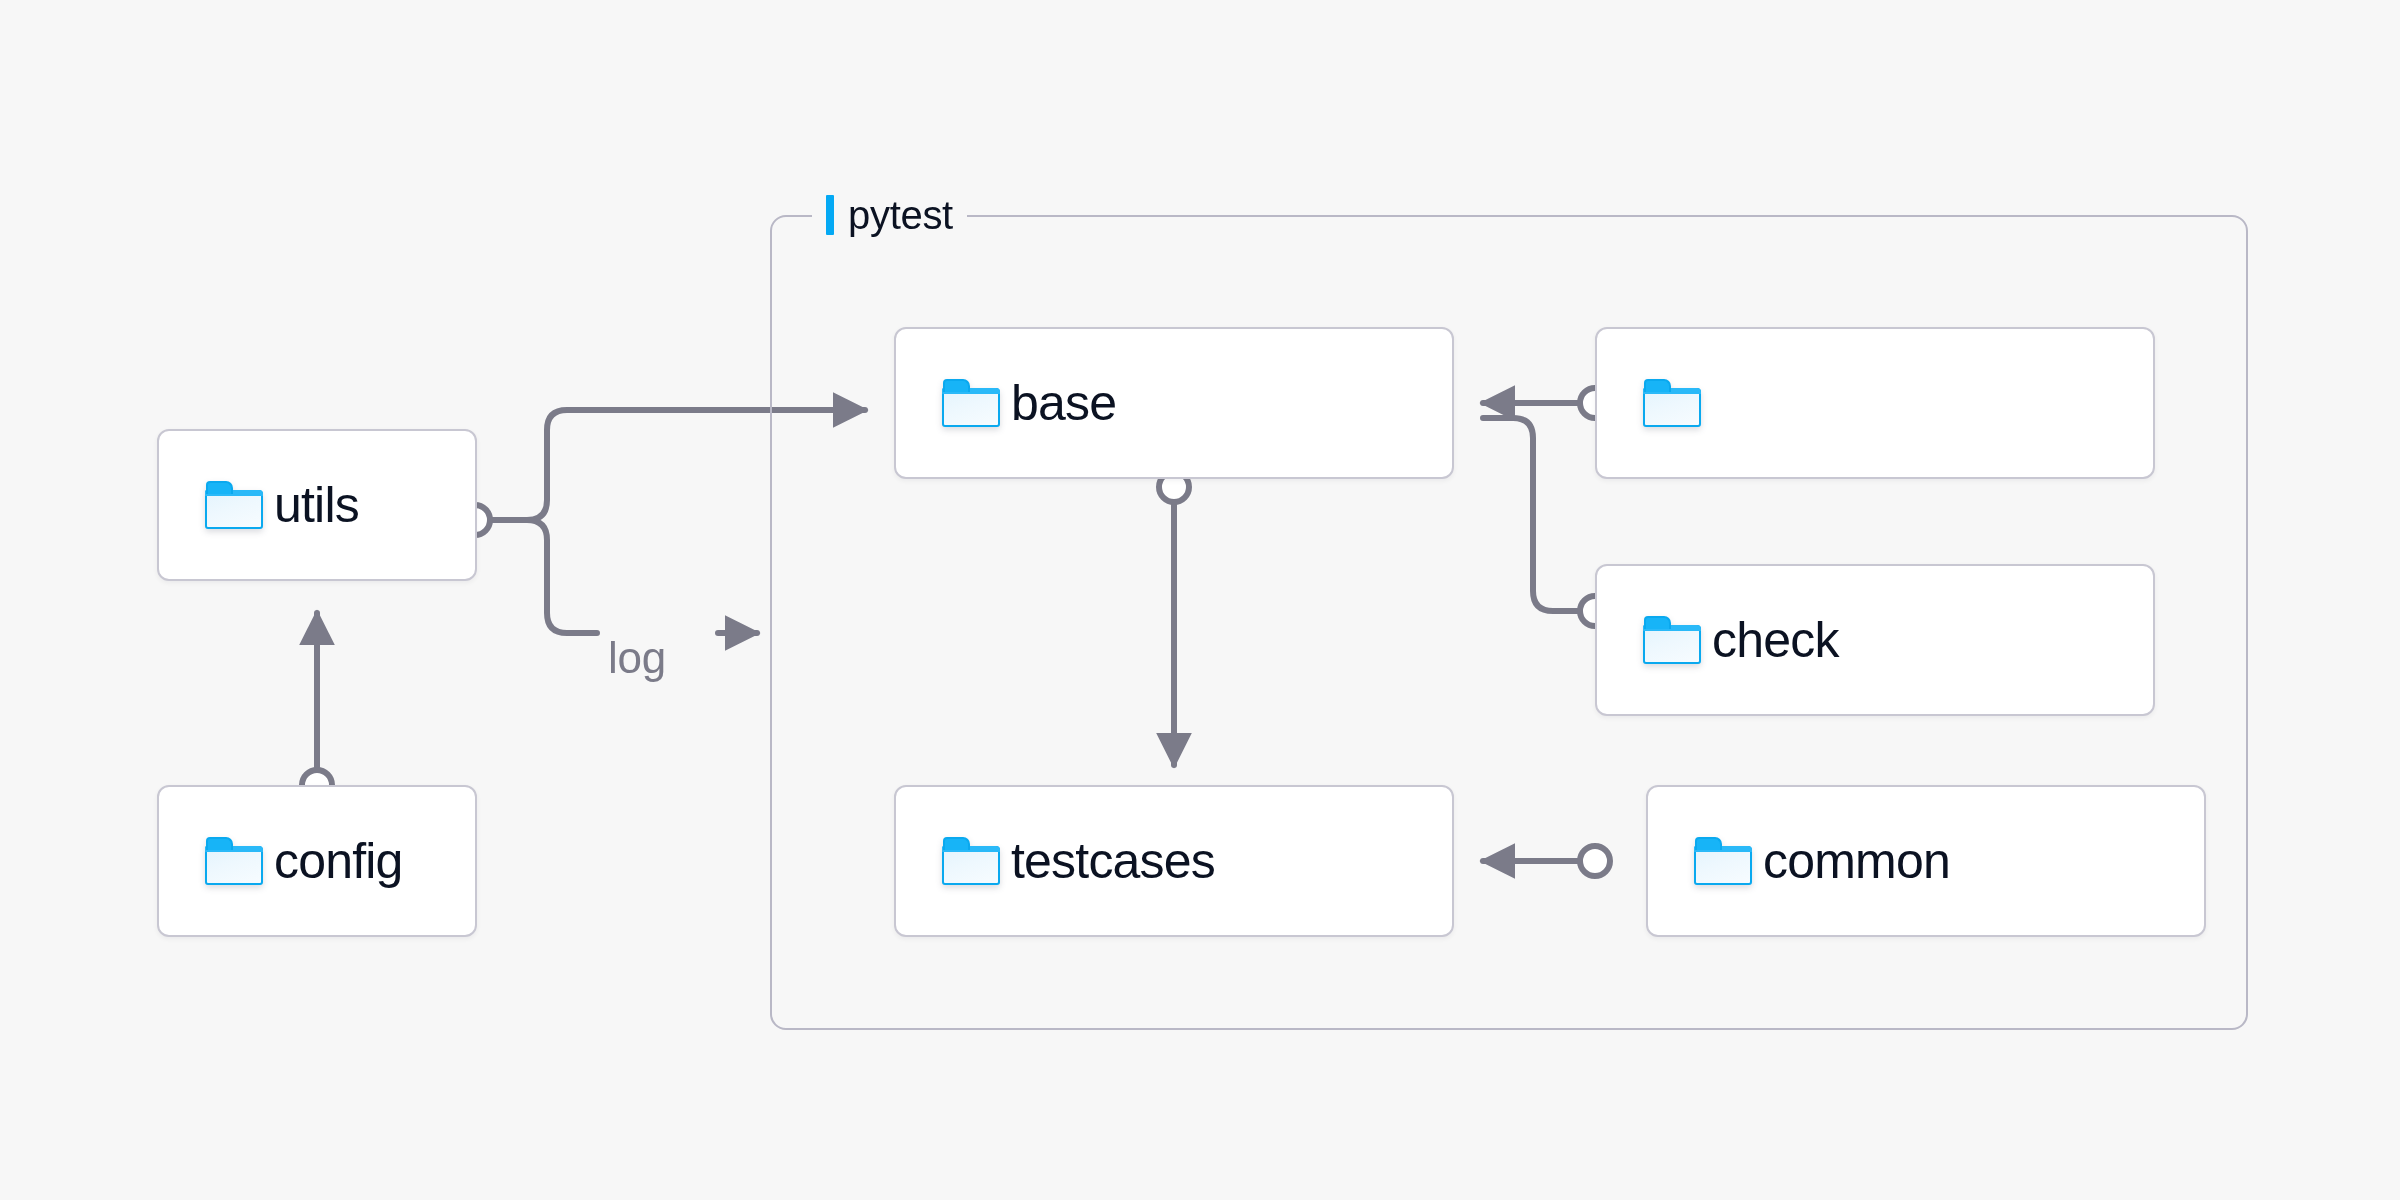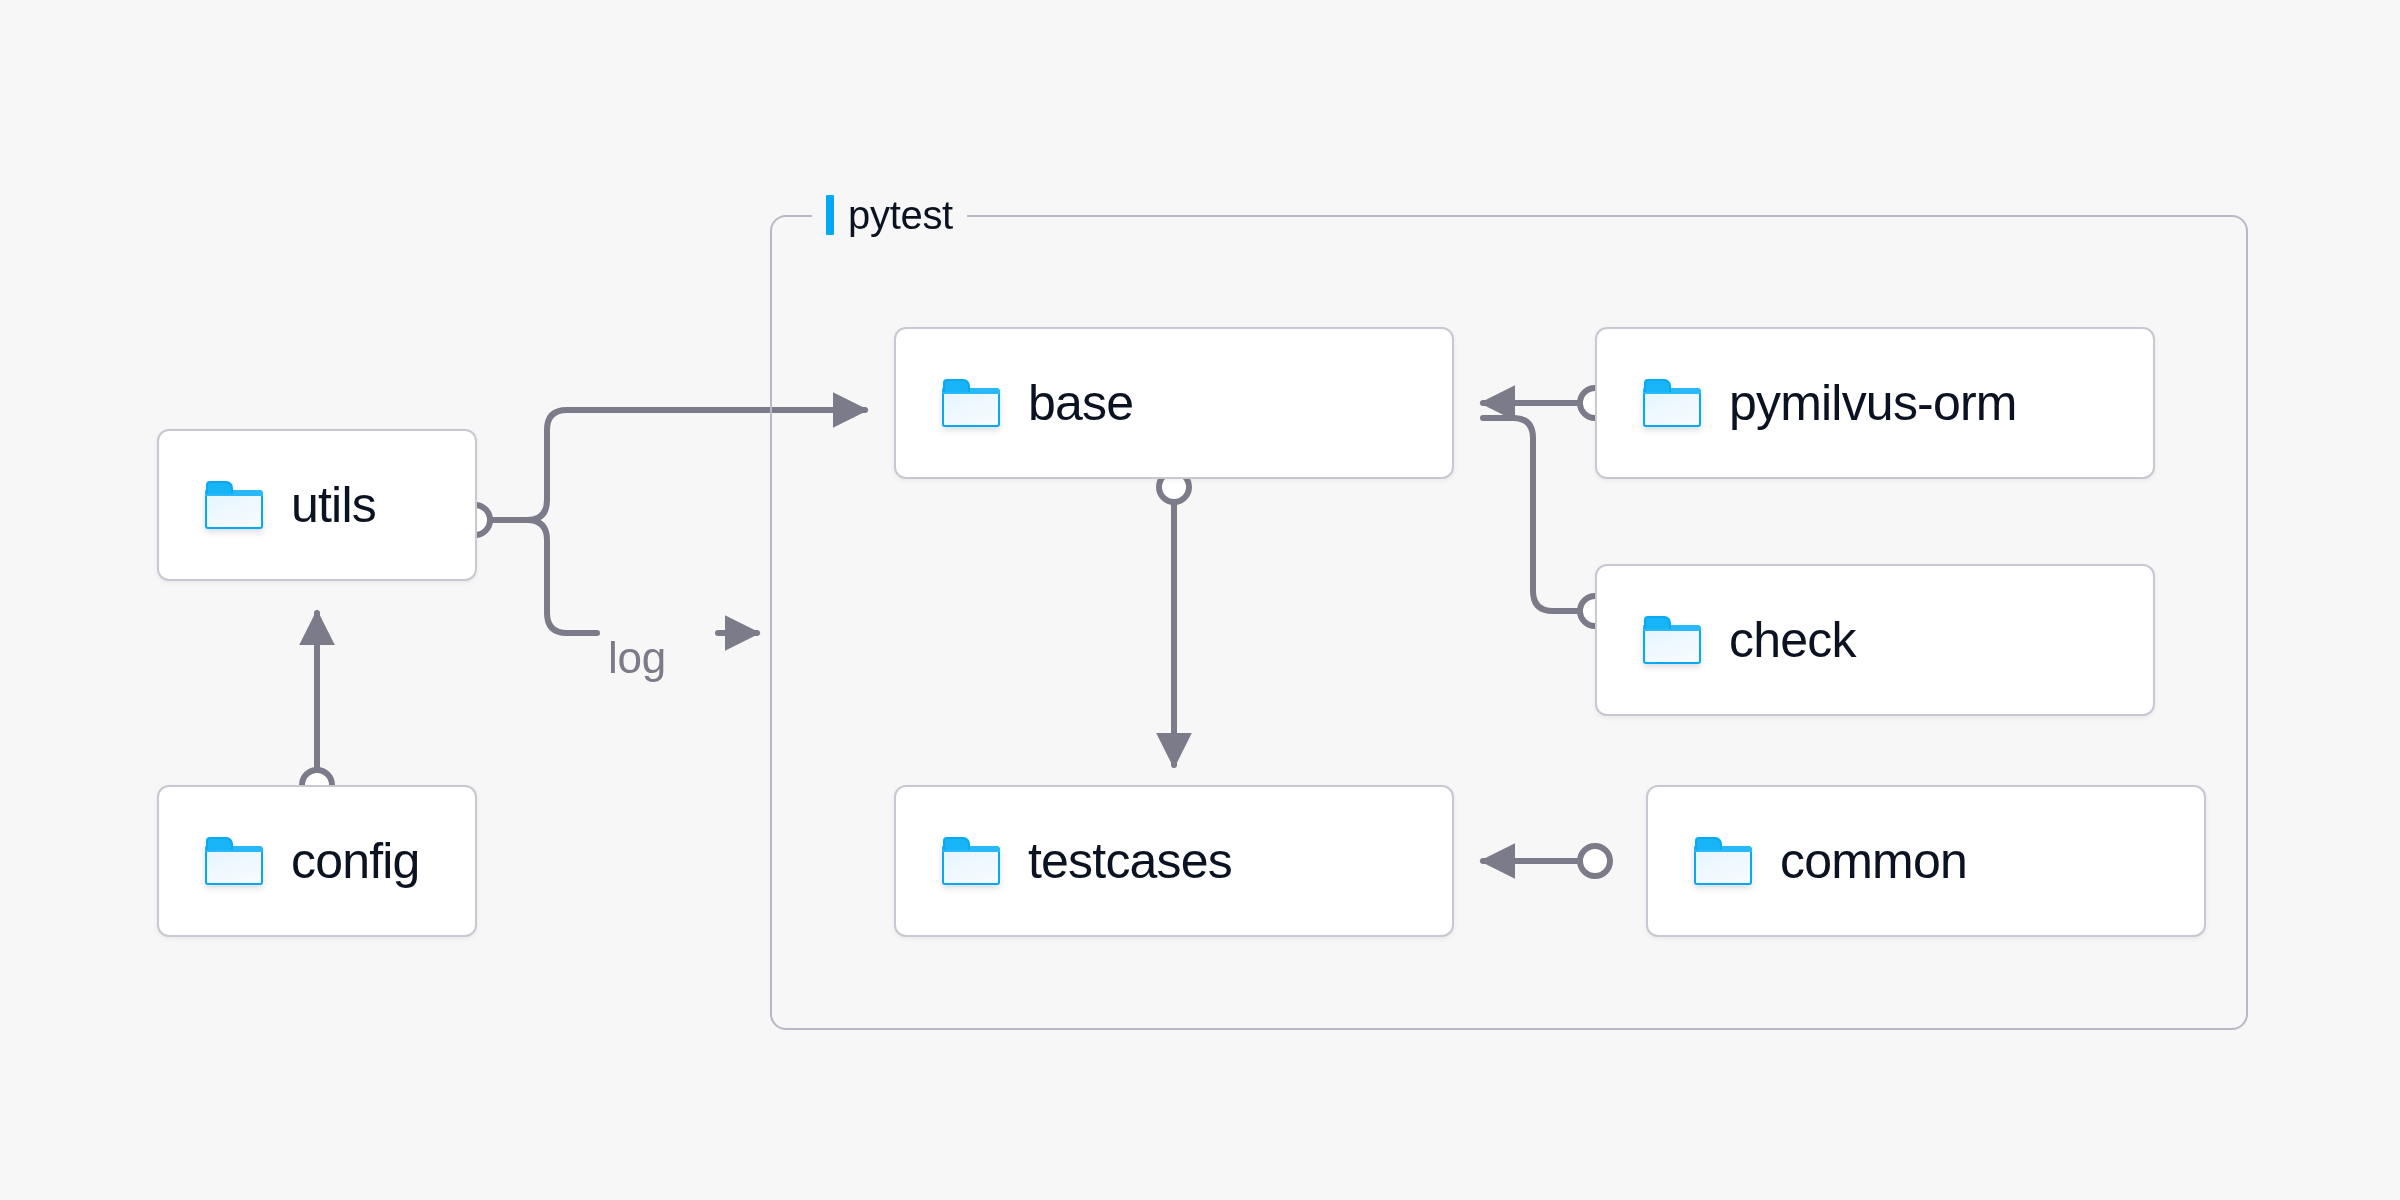--- a/index.html
+++ b/index.html
@@ -64,21 +64,21 @@
   .node {
     position: absolute;
     box-sizing: border-box;
     background: #ffffff;
     border: 2px solid #c8c7d2;
     border-radius: 12px;
     box-shadow: 0 2px 5px rgba(20, 20, 40, 0.055);
     display: flex;
     align-items: center;
     padding-left: 46px;
-    gap: 28px;
+    gap: 11px;
   }
   .node-label {
     font-size: 50px;
     color: #0b1222;
     letter-spacing: -0.8px;
     line-height: 1;
     white-space: nowrap;
   }
 
   
@@ -218,21 +218,20 @@
     </span>
     <span class="node-label">testcases</span>
   </div>
 
   <div class="node" style="left:1595px; top:327px; width:560px; height:152px;">
     <span class="folder-icon">
       <span class="fi-body"></span>
         <span class="fi-lip"></span>
         <span class="fi-tab"></span>
     </span>
-    <span class="node-label">pymilvus-orm</span>
   </div>
 
   <div class="node" style="left:1595px; top:535px; width:560px; height:152px;margin-top:29px;">
     <span class="folder-icon">
       <span class="fi-body"></span>
         <span class="fi-lip"></span>
         <span class="fi-tab"></span>
     </span>
     <span class="node-label">check</span>
   </div>

